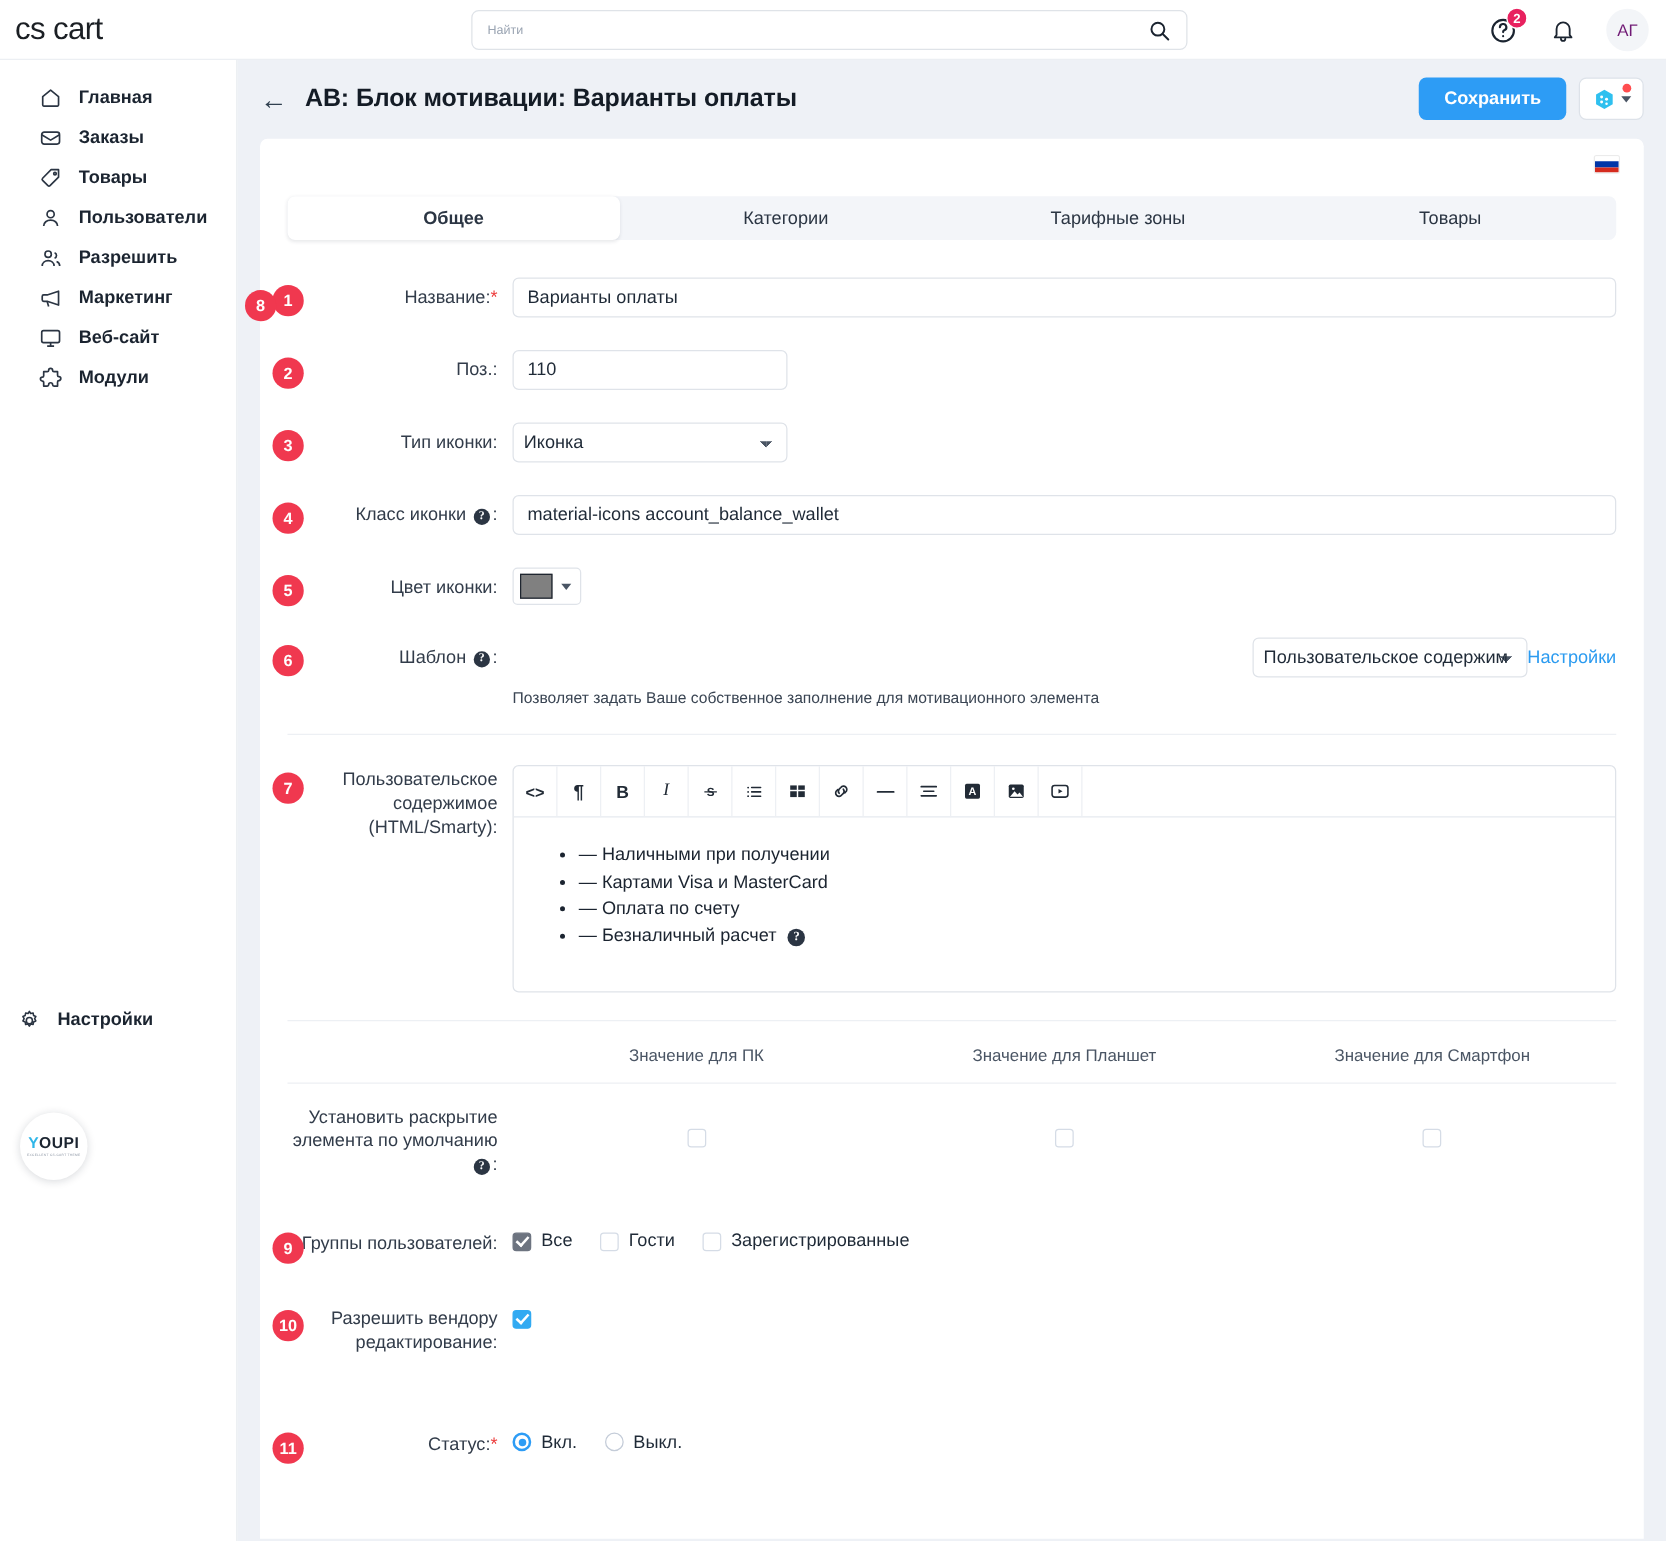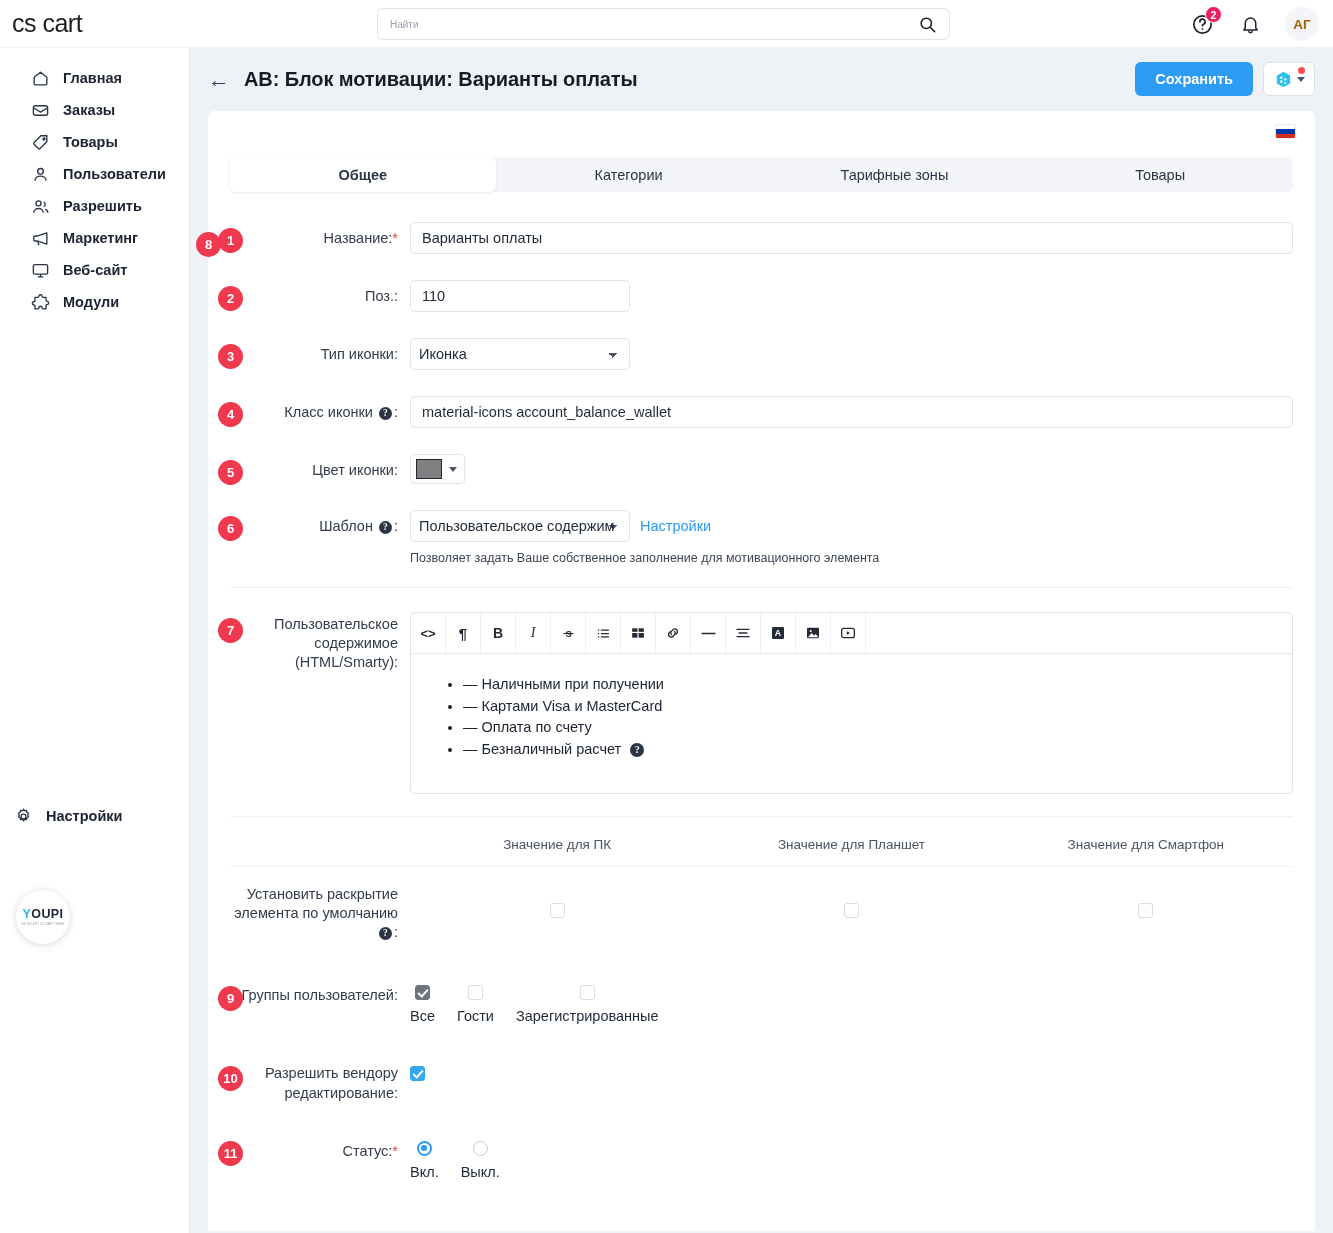--- a/index.html
+++ b/index.html
@@ -48,22 +48,22 @@
   .ico-btn { position: relative; width: 26px; height: 26px; display: flex; align-items: center; justify-content: center; cursor: pointer; background: none; border: 0; padding: 0; }
   .badge-dot {
     position: absolute; top: -5px; right: -7px;
     min-width: 17px; height: 17px; padding: 0 3px;
     background: #e8215f; color: #fff; border-radius: 9px;
     font-size: 10.5px; font-weight: 700; line-height: 17px; text-align: center;
     border: 1.5px solid #fff;
   }
   .avatar {
     width: 34px; height: 34px; border-radius: 50%;
-    background: #f3f5f8; color: #a16207;
-    font-size: 13.5px; font-weight: 700;
+    background: #f3f5f8; color: #701a75;
+    font-size: 13.5px; font-weight: 400;
     display: flex; align-items: center; justify-content: center;
     cursor: pointer;
   }
 
   
   .sidebar {
     position: absolute; left: 0; top: 48px;
     width: 190px; height: 1185px;
     background: #ffffff;
     border-right: 1px solid #e7ebf0;
@@ -224,21 +224,21 @@
     border: 1.5px solid #d5dce6; background: #fff;
     display: inline-block; cursor: pointer; position: relative; flex: 0 0 15px;
   }
   .cb.gray { background: #6d7480; border-color: #6d7480; }
   .cb.gray::after, .cb.blue::after {
     content: ""; position: absolute; left: 4px; top: 0.5px;
     width: 4px; height: 8px; border: solid #fff;
     border-width: 0 2px 2px 0; transform: rotate(42deg);
   }
   .cb.blue { background: #32aaf2; border-color: #32aaf2; }
-  .cbrow { display: flex; align-items: center; gap: 8px; flex-direction: column; }
+  .cbrow { display: flex; align-items: center; gap: 8px; }
   .cbrow + .cbrow { margin-left: 22px; }
   .cbtext { font-size: 14.5px; color: #1f2a37; }
 
   .radio {
     width: 15px; height: 15px; border-radius: 50%;
     border: 1.5px solid #c4ccd8; background: #fff;
     display: inline-block; position: relative; cursor: pointer; flex: 0 0 15px;
   }
   .radio.on { border-color: #2d9cf5; border-width: 2px; }
   .radio.on::after {
@@ -471,21 +471,21 @@
         </div>
       </div>
 
       <div class="row" style="margin-top:26px;">
         <span class="step" style="top:6px;">6</span>
         <div class="lbl" style="padding-top:7px;">
           <span>Шаблон</span>
           <span class="qmark">?</span><span>:</span>
         </div>
         <div class="fld">
-          <div style="display:flex; align-items:center; gap:10px;">
+          <div style="display:flex; align-items:center; justify-content:flex-end;">
             <select class="sel sel-tpl">
               <option>Пользовательское содержим</option>
             </select>
             <a class="link">Настройки</a>
           </div>
           <div class="hint">Позволяет задать Ваше собственное заполнение для мотивационного элемента</div>
         </div>
       </div>
 
       <div style="height:22px"></div>
@@ -634,21 +634,21 @@
       </div>
 
       <div class="row" style="margin-top:40px;">
         <span class="step" style="top:2px;">10</span>
         <div class="lbl">Разрешить вендору редактирование:</div>
         <div class="fld" style="padding-top:2px;">
           <span class="cb blue"></span>
         </div>
       </div>
 
-      <div class="row" style="margin-top:38px;">
+      <div class="row" style="margin-top:62px;">
         <span class="step" style="top:0px;">11</span>
         <div class="lbl" style="padding-top:1px;">
           <span>Статус:</span><span class="req">*</span>
         </div>
         <div class="fld" style="display:flex;align-items:center;">
           <span class="cbrow">
             <span class="radio on"></span>
             <span class="cbtext">Вкл.</span>
           </span>
           <span class="cbrow">

